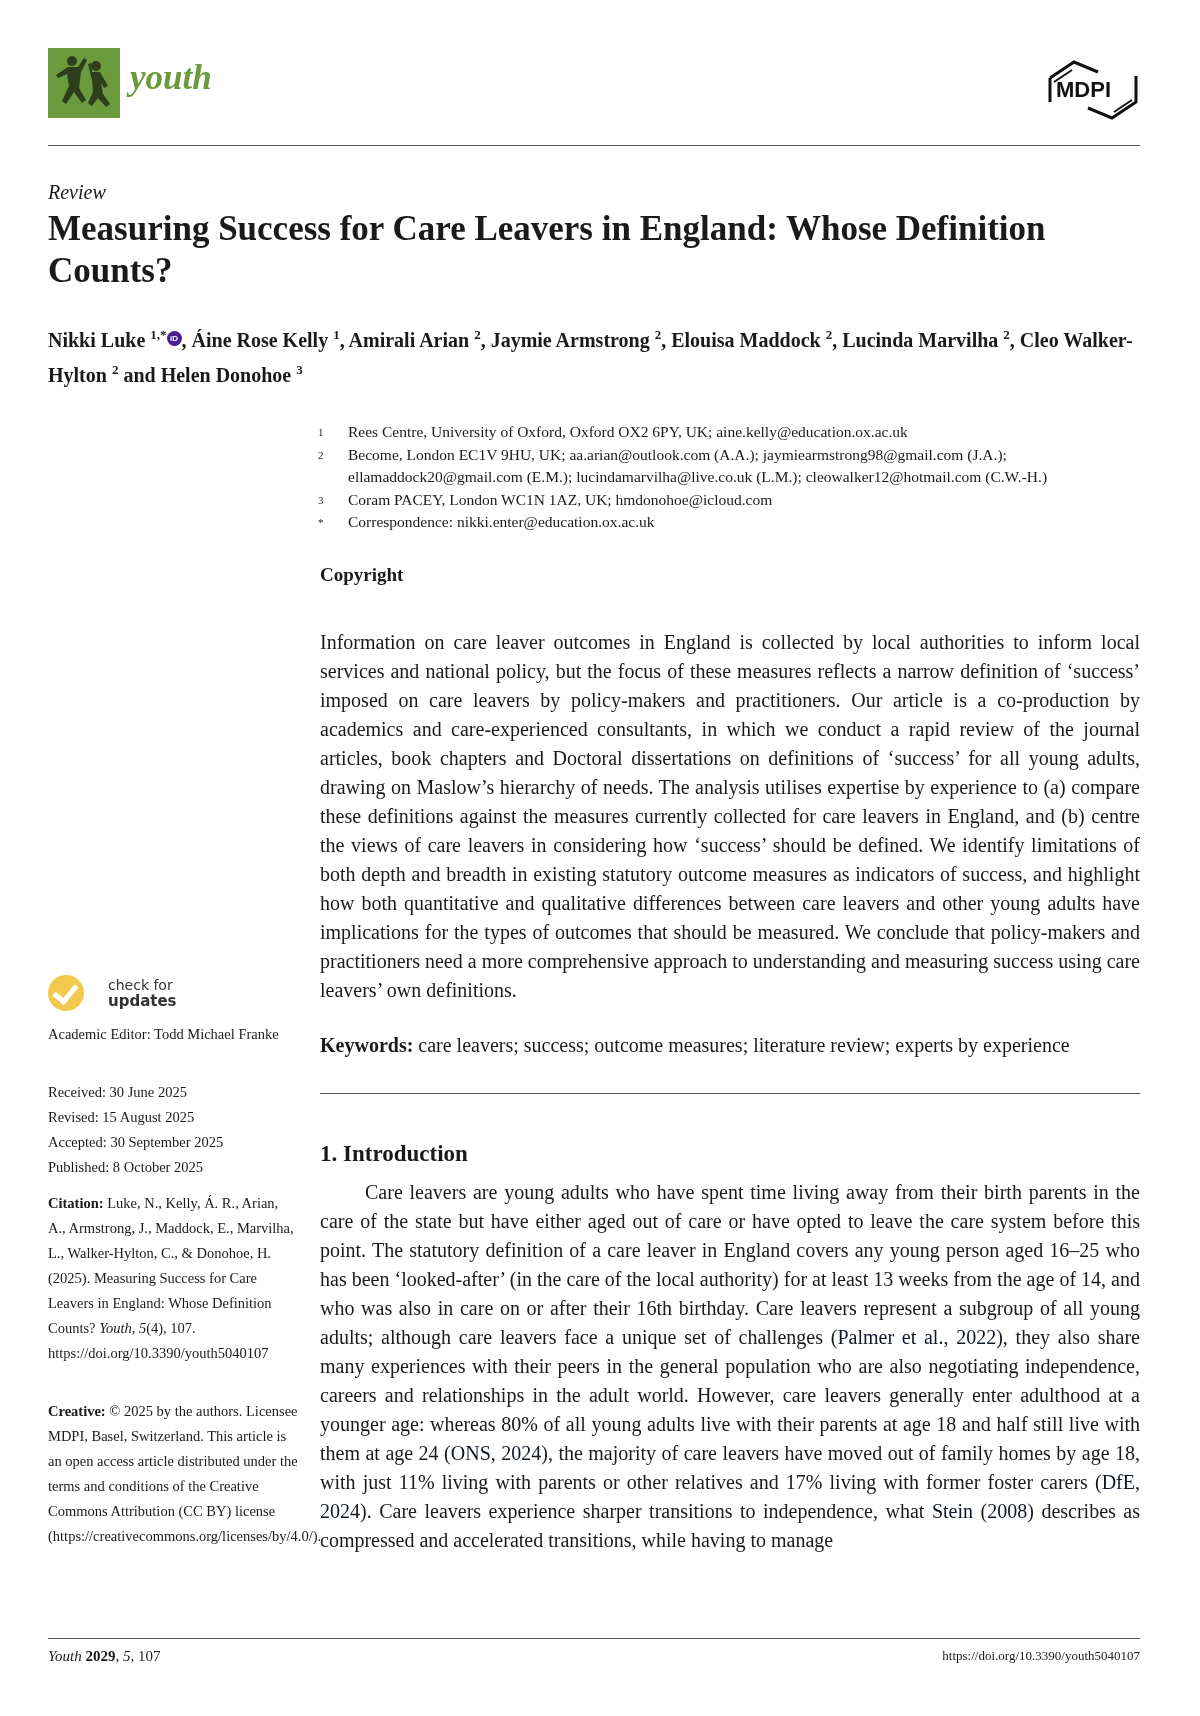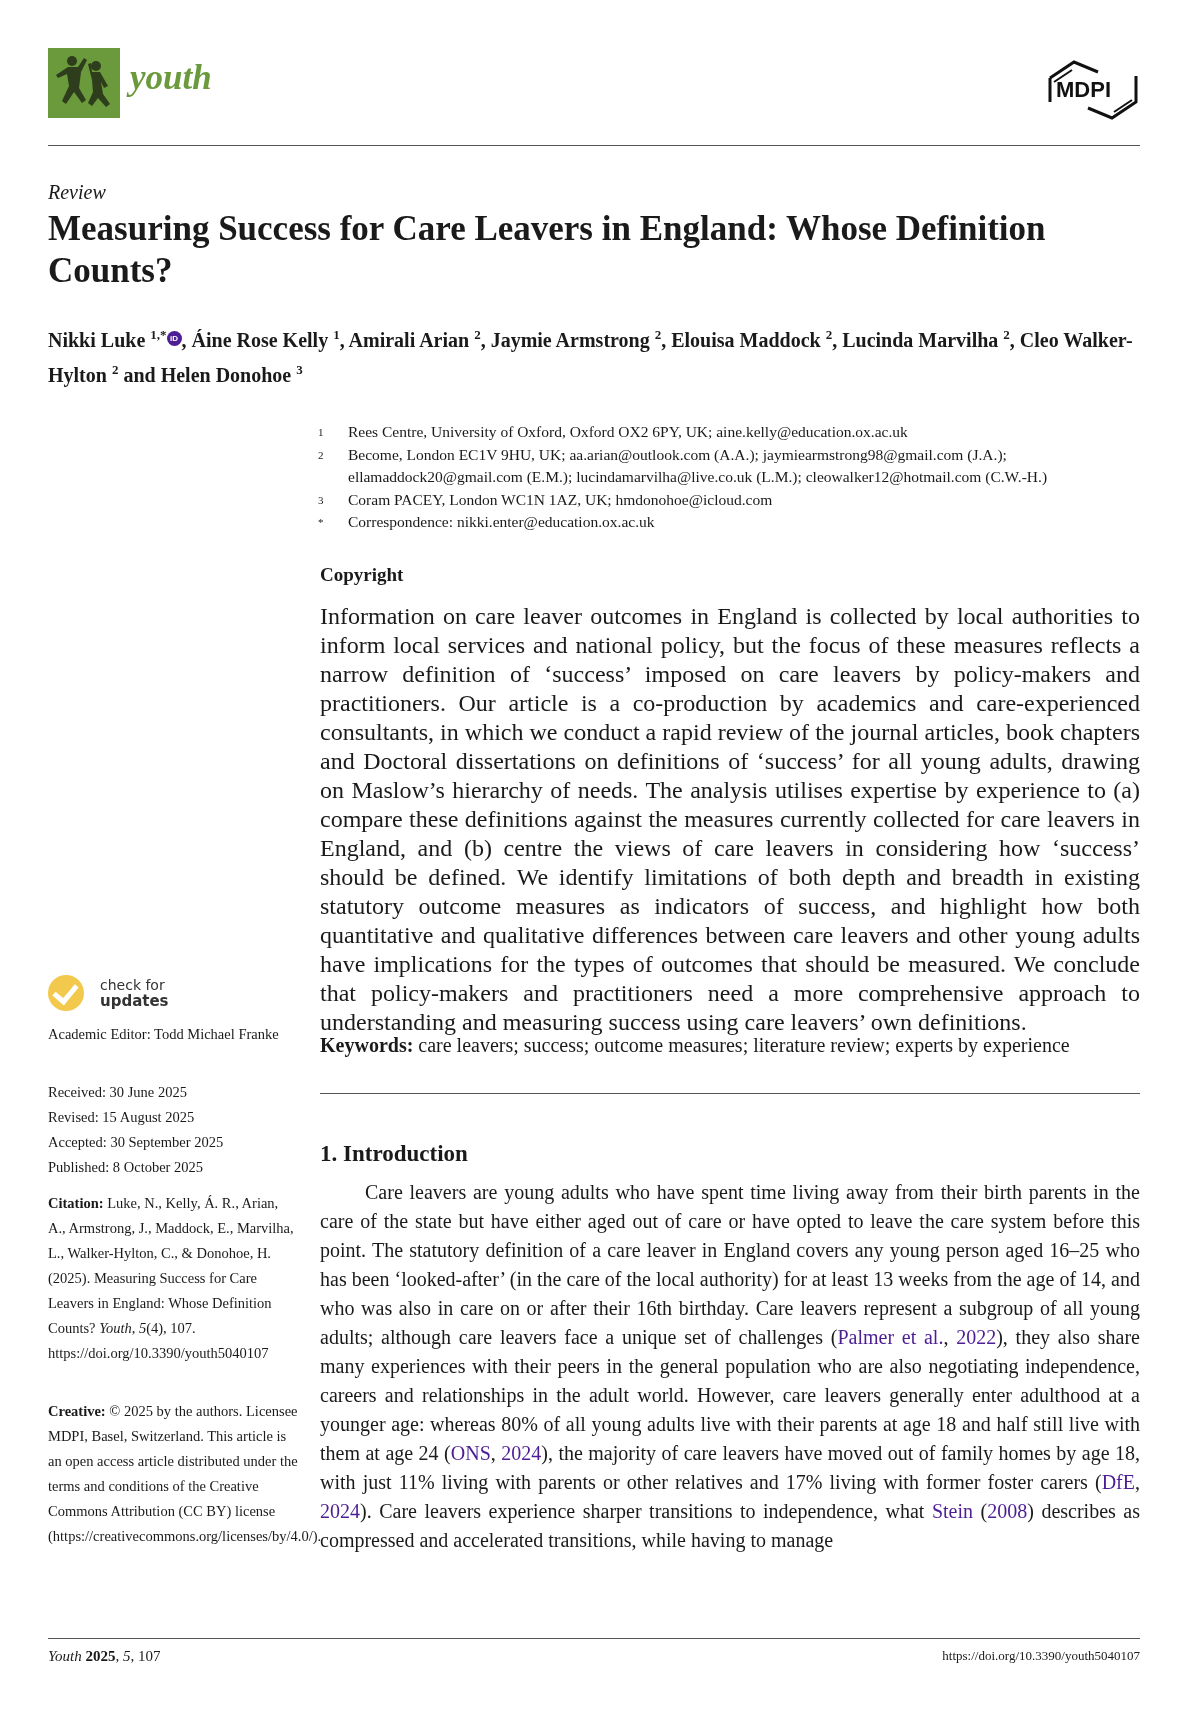--- a/index.html
+++ b/index.html
@@ -23,36 +23,36 @@
            font-family: "Liberation Sans", sans-serif; font-weight: bold; }
 
   
   #affiliations { left: 318px; top: 421px; width: 830px; font-size: 15.5px; line-height: 22.5px; }
   .aff-row { display: flex; }
   .aff-mark { width: 30px; flex: none; font-size: 11px; padding-top: 0; }
   .aff-text { flex: 1; }
 
   
   #abstract-heading { left: 320px; top: 564px; font-size: 19px; font-weight: bold; }
-  #abstract-body { left: 320px; top: 602px; width: 820px; font-size: 24px; line-height: 29px; text-align: justify; }
+  #abstract-body { left: 320px; top: 628px; width: 820px; font-size: 20px; line-height: 29px; text-align: justify; }
   #keywords { left: 320px; top: 1034px; width: 830px; font-size: 20px; }
   #keywords b { font-weight: bold; }
   #abstract-rule { left: 320px; top: 1093px; width: 820px; height: 1px; background: #555; }
 
   
   #intro-heading { left: 320px; top: 1141px; font-size: 23px; font-weight: bold; }
   #intro-body { left: 320px; top: 1178px; width: 820px; font-size: 20px; line-height: 29px; text-align: justify; text-indent: 45px; }
-  .ref { color: #4c1d95; cursor: pointer; }
+  .ref { color: #0f172a; cursor: pointer; }
 
   
   #check-updates { left: 48px; top: 975px; display: flex; align-items: center; }
   .cu-icon { width: 36px; height: 36px; border-radius: 50%; background: #f2c94c; position: relative; }
   .cu-icon::after { content: ""; position: absolute; left: 10px; top: 5px; width: 10px; height: 18px;
                     border-right: 5px solid #fff; border-bottom: 5px solid #fff; transform: rotate(40deg); }
-  .cu-text { margin-left: 16px; font-family: "DejaVu Sans", sans-serif; color: #333; line-height: 16px; }
+  .cu-text { margin-left: 24px; font-family: "DejaVu Sans", sans-serif; color: #333; line-height: 16px; }
   .cu-text .l1 { font-size: 14px; }
   .cu-text .l2 { font-size: 15px; font-weight: bold; }
   .side { left: 48px; width: 250px; font-size: 14.5px; line-height: 25px; }
   #editor { top: 1022px; }
   #dates { top: 1080px; }
   #citation { top: 1191px; }
   #copyright { top: 1399px; }
   .side b { font-weight: bold; }
 
   
@@ -151,17 +151,17 @@
   <i>5</i><span>(4), 107. https://doi.org/10.3390/youth5040107</span>
 </div>
 <div id="copyright" class="abs side">
   <b>Creative:</b>
   <span>© 2025 by the authors. Licensee MDPI, Basel, Switzerland. This article is an open access article distributed under the terms and conditions of the Creative Commons Attribution (CC BY) license (https://creativecommons.org/licenses/by/4.0/).</span>
 </div>
 
 <div id="footer-rule" class="abs"></div>
 <div id="footer-left" class="abs">
   <i>Youth</i>
-  <b>2025</b>,
+  <b>2029</b>,
   <i>5</i>,
   <span>107</span>
 </div>
 <div id="footer-right" class="abs">https://doi.org/10.3390/youth5040107</div>
 
 </body></html>

